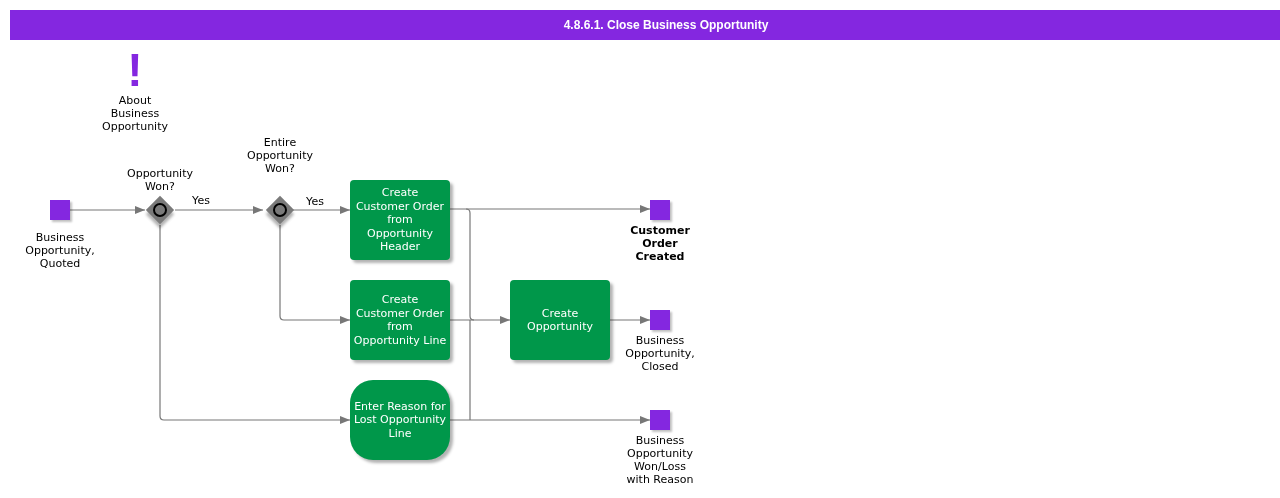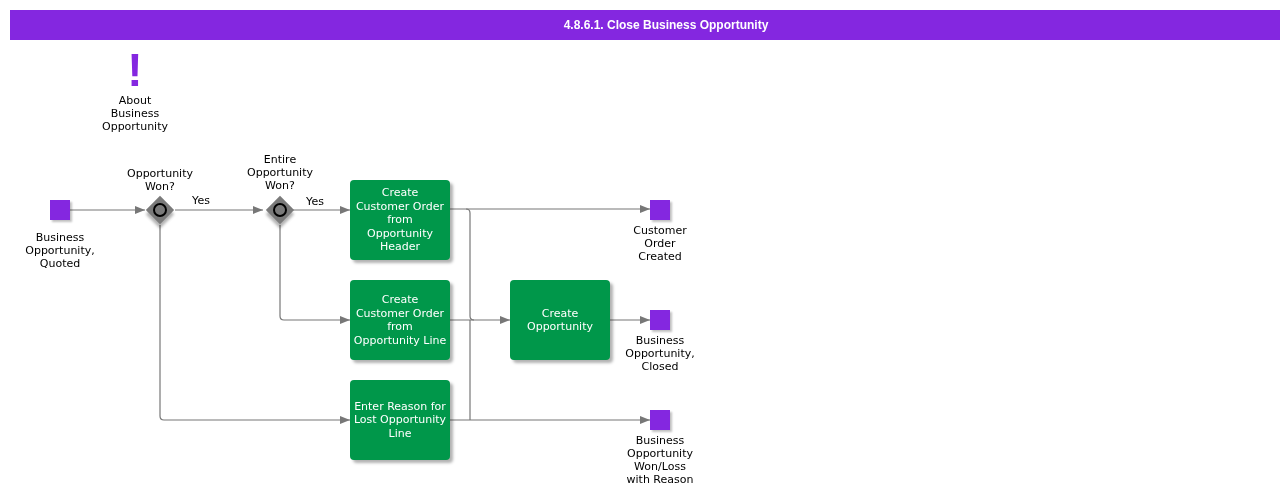--- a/index.html
+++ b/index.html
@@ -57,44 +57,44 @@
 <div class="lbl" style="left:60px; top:231px;">Business
 Opportunity,
 Quoted</div>
 
 <div class="lbl" style="left:160px; top:167px;">Opportunity
 Won?</div>
 <div class="gateway" style="left:150px; top:200px;"></div>
 <div class="gateway-circle" style="left:153px; top:203px;"></div>
 <div class="lbl" style="left:201px; top:194px;">Yes</div>
 
-<div class="lbl" style="left:280px; top:153px;">Entire
+<div class="lbl" style="left:280px; top:136px;">Entire
 Opportunity
 Won?</div>
 <div class="gateway" style="left:270px; top:200px;"></div>
 <div class="gateway-circle" style="left:273px; top:203px;"></div>
 <div class="lbl" style="left:315px; top:195px;">Yes</div>
 
 <div class="task" style="left:350px; top:180px;">Create
 Customer Order
 from
 Opportunity
 Header</div>
 <div class="task" style="left:350px; top:280px;">Create
 Customer Order
 from
 Opportunity Line</div>
-<div class="task" style="left:350px; top:380px;">Enter Reason for
+<div class="task" style="left:350px; top:380px;border-radius:23px;">Enter Reason for
 Lost Opportunity
 Line</div>
 <div class="task" style="left:510px; top:280px;">Create
 Opportunity</div>
 
 <div class="event" style="left:650px; top:200px;"></div>
-<div class="lbl" style="left:660px; top:224px;">Customer
+<div class="lbl" style="left:660px; top:224px;font-weight:bold;">Customer
 Order
 Created</div>
 
 <div class="event" style="left:650px; top:310px;"></div>
 <div class="lbl" style="left:660px; top:334px;">Business
 Opportunity,
 Closed</div>
 
 <div class="event" style="left:650px; top:410px;"></div>
 <div class="lbl" style="left:660px; top:434px;">Business

